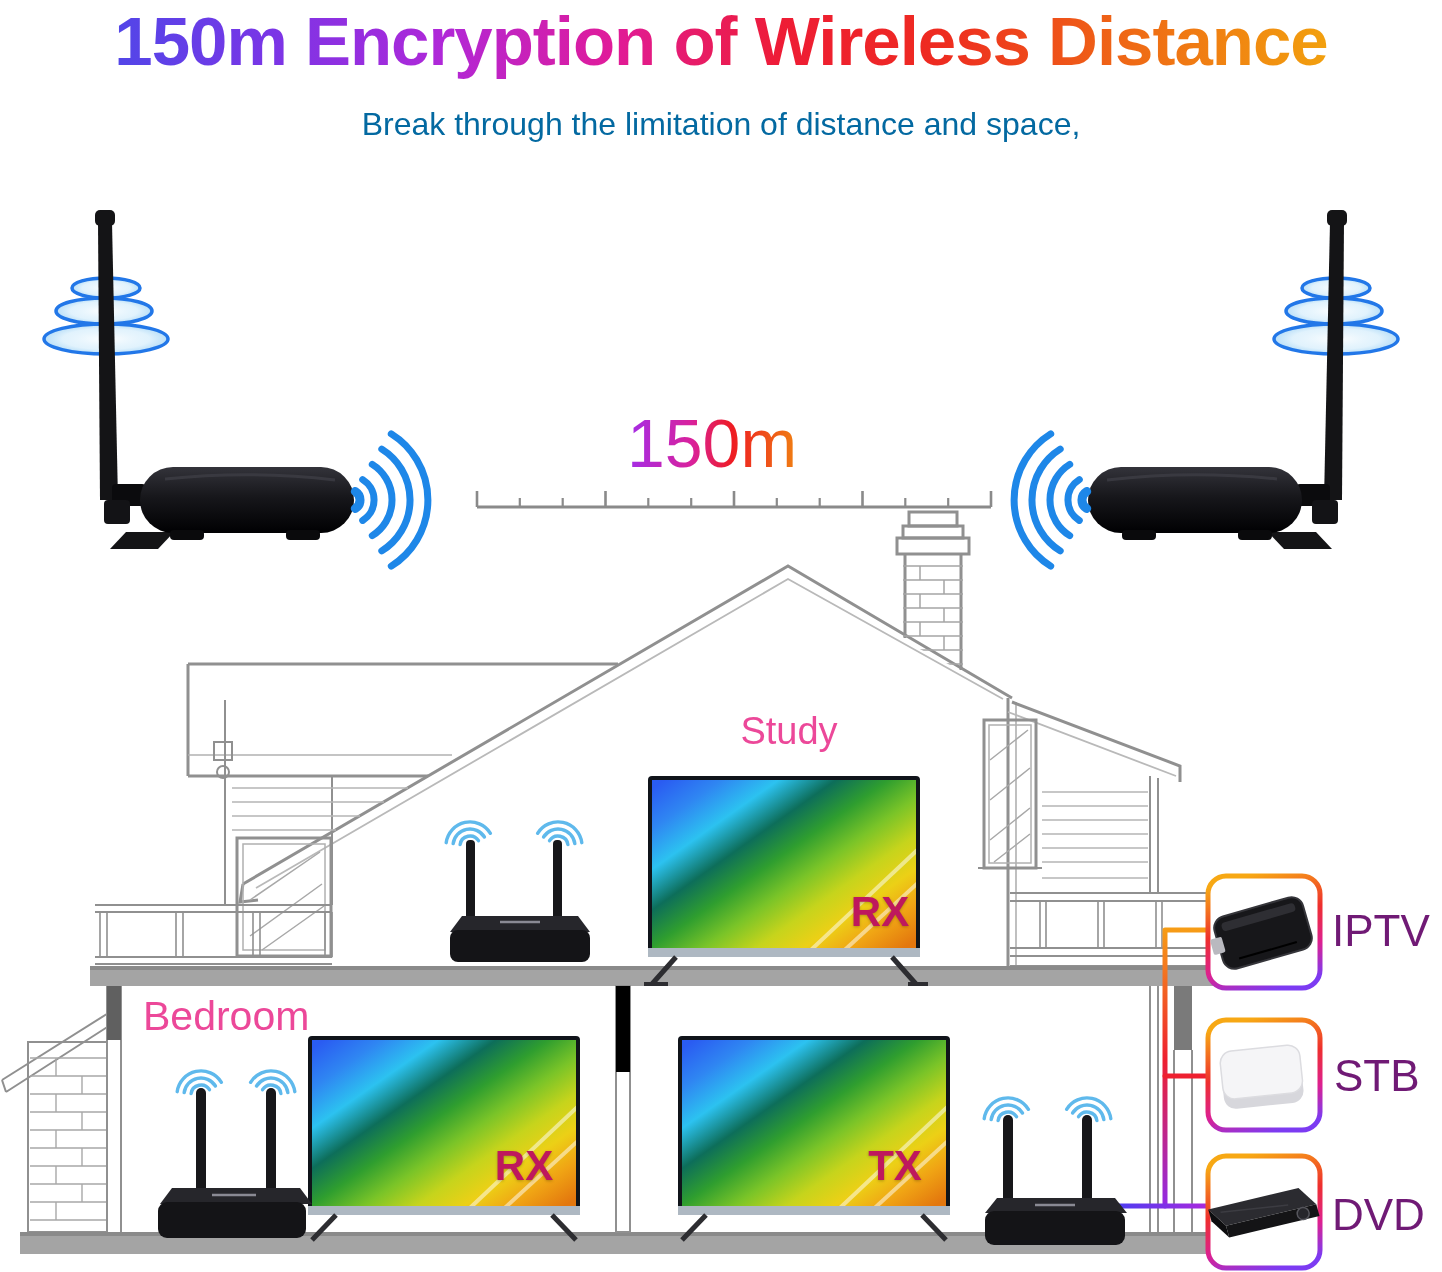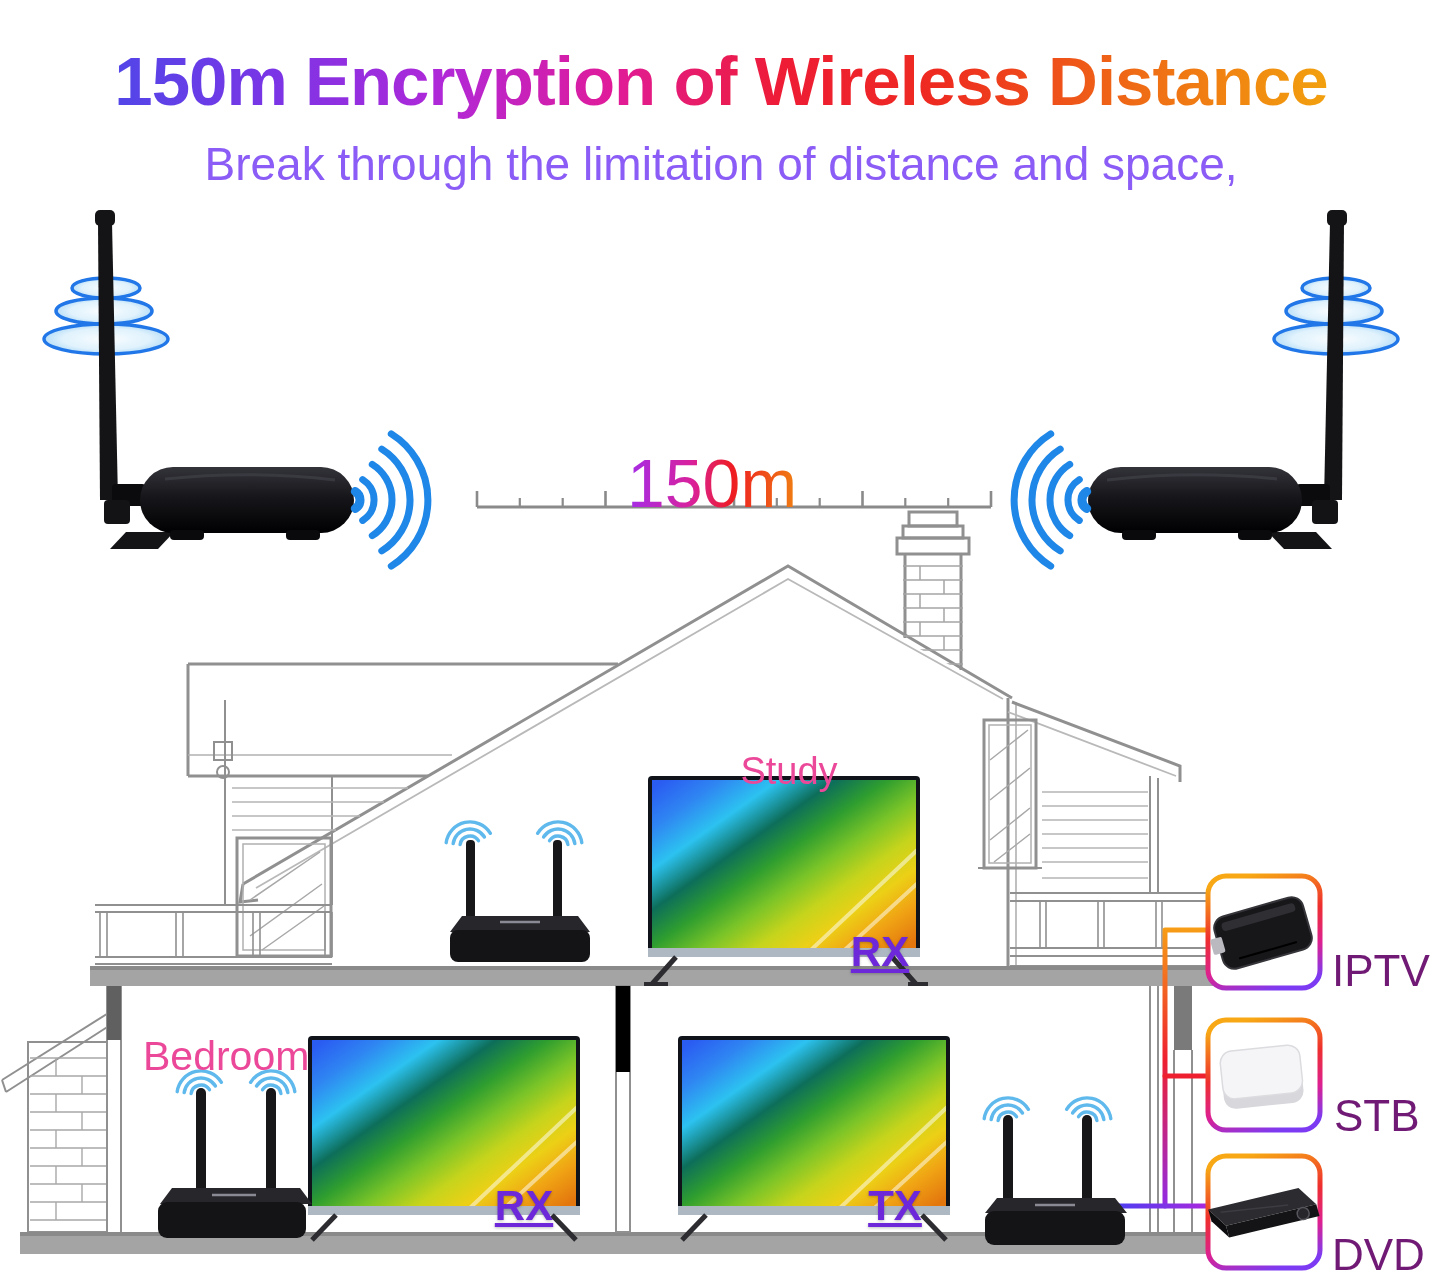--- a/index.html
+++ b/index.html
@@ -5,37 +5,37 @@
   html,body{margin:0;padding:0;background:#fff;}
   #stage{position:relative;width:1442px;height:1272px;background:#ffffff;overflow:hidden;
          font-family:"Liberation Sans","DejaVu Sans",sans-serif;}
   .abs{position:absolute;}
   svg{display:block;}
   .gtext{-webkit-background-clip:text;background-clip:text;color:transparent;}
   #title{left:50%;top:2px;transform:translateX(-50%);white-space:nowrap;
          font-size:69px;font-weight:bold;letter-spacing:-1px;
          background-image:linear-gradient(90deg,#5246e8 0%,#7a35e6 13%,#b028d8 27%,#e01b9a 41%,#ee1c35 55%,#ee2b20 68%,#ef6a15 84%,#f2a00e 100%);}
   #subtitle{left:50%;top:100px;transform:translateX(-50%);text-align:center;
-            font-size:46px;line-height:48px;color:#8b5cf6;white-space:nowrap;}
+            font-size:32px;line-height:48px;color:#0369a1;white-space:nowrap;}
   #distance-label{left:712px;top:404px;transform:translateX(-50%);white-space:nowrap;
          font-size:68px;font-weight:normal;
          background-image:linear-gradient(90deg,#a32de8 0%,#d9219c 38%,#ee1c22 62%,#f08012 100%);}
   .room-label{color:#ec4899;white-space:nowrap;}
   #room-study{left:789px;top:710px;transform:translateX(-50%);font-size:38px;}
   #room-bedroom{left:143px;top:993px;font-size:41px;}
   #room-living{left:1052px;top:993px;transform:translateX(-50%);font-size:41px;}
-  .tv-label{color:#6d28d9;font-weight:bold;white-space:nowrap;text-shadow:0 1px 3px rgba(0,0,0,.25);text-decoration:underline;}
+  .tv-label{color:#be185d;font-weight:bold;white-space:nowrap;text-shadow:0 1px 3px rgba(0,0,0,.25);}
   #tv-label-study{left:880px;top:888px;transform:translateX(-50%);font-size:42px;}
   #tv-label-bedroom{left:524px;top:1142px;transform:translateX(-50%);font-size:42px;}
   #tv-label-living{left:895px;top:1142px;transform:translateX(-50%);font-size:42px;}
   .src-label{color:#701a75;font-size:44px;white-space:nowrap;}
   #label-iptv{left:1332px;top:906px;}
   #label-stb{left:1334px;top:1051px;}
   #label-dvd{left:1332px;top:1190px;}
-  .txt{z-index:3;margin-top:40px;}
+  .txt{z-index:3;}
 </style>
 </head>
 <body>
 
 <div id="stage">
 
   <svg class="abs" style="left:0;top:0;z-index:1" width="1442" height="1272" viewBox="0 0 1442 1272">
     <defs>
       <linearGradient id="unitBody" x1="0" y1="0" x2="0" y2="1">
         <stop offset="0" stop-color="#33333a"></stop>

